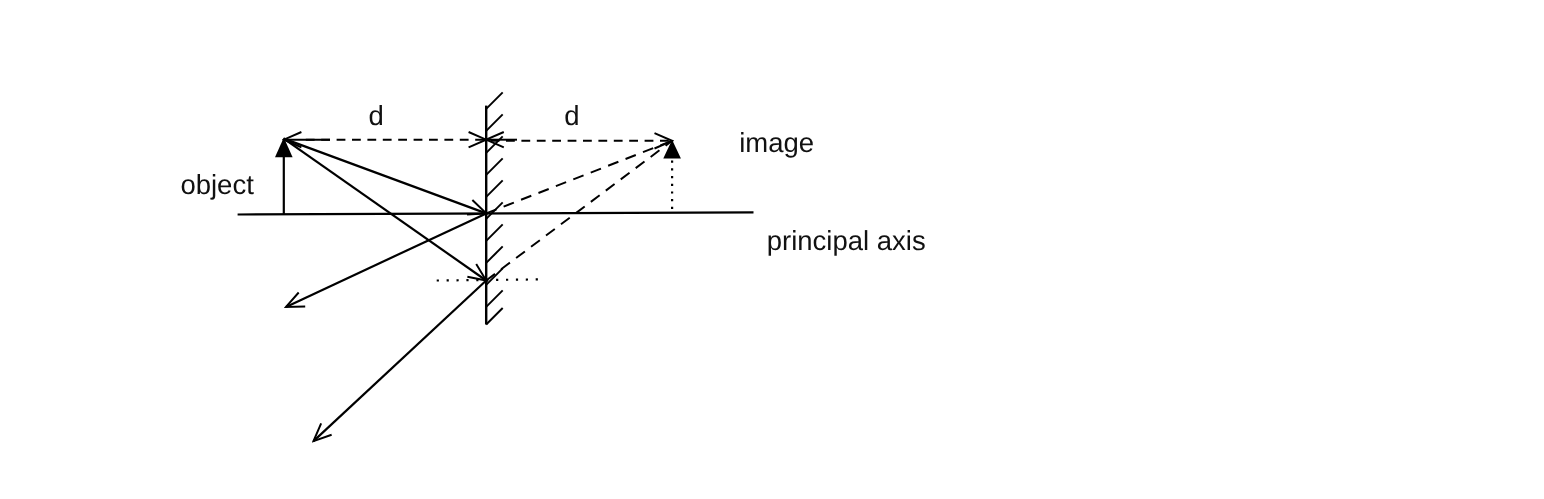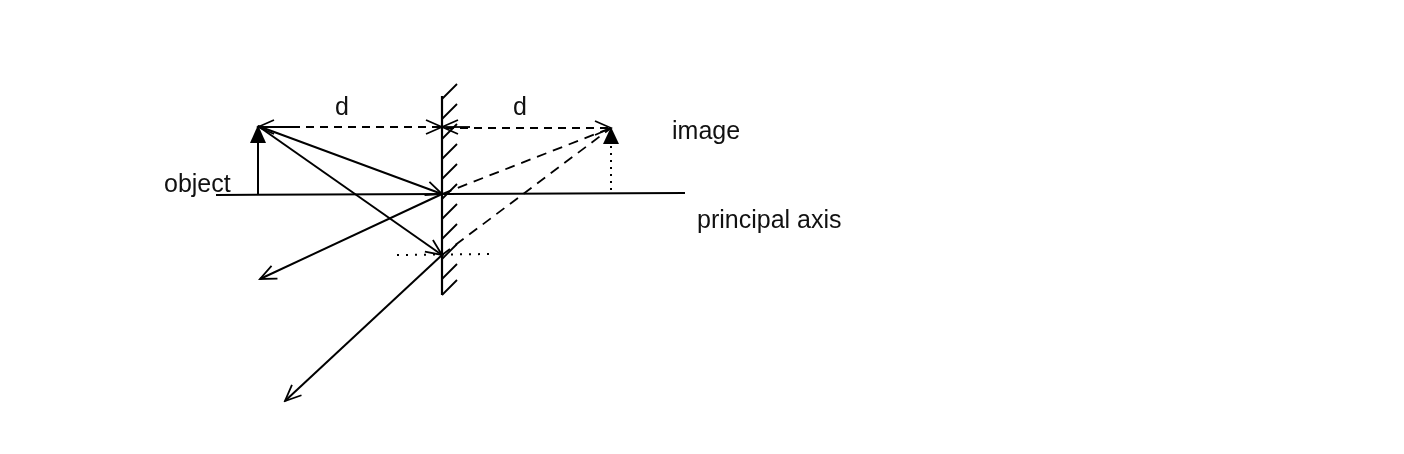--- a/index.html
+++ b/index.html
@@ -59,15 +59,15 @@
   <line x1="442" y1="255" x2="285" y2="401" stroke="#000" stroke-width="2" marker-end="url(#open-arrow)"></line>
 
   <line x1="442" y1="194" x2="611" y2="128" stroke="#000" stroke-width="1.8" stroke-dasharray="10,7"></line>
   <line x1="442" y1="255" x2="611" y2="128" stroke="#000" stroke-width="1.8" stroke-dasharray="10,7"></line>
 
   <line x1="397" y1="255" x2="490" y2="254" stroke="#000" stroke-width="2" stroke-dasharray="2,7"></line>
 </svg>
 
 <div class="lbl" style="left:335px; top:94px;">d</div>
 <div class="lbl" style="left:513px; top:94px;">d</div>
-<div class="lbl" style="left:164px; top:171px;">object</div>
+<div class="lbl" style="left:164px; top:156px;">object</div>
 <div class="lbl" style="left:632px; top:118px;margin-left:40px;">image</div>
 <div class="lbl" style="left:672px; top:207px;margin-left:25px;">principal axis</div>
 
 </body></html>

